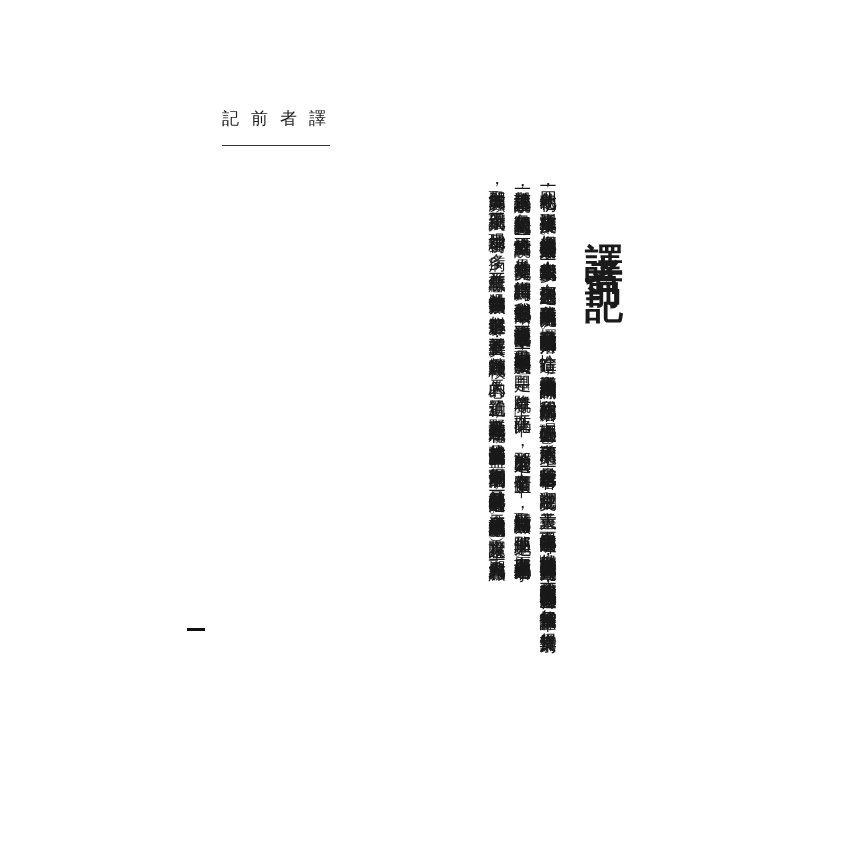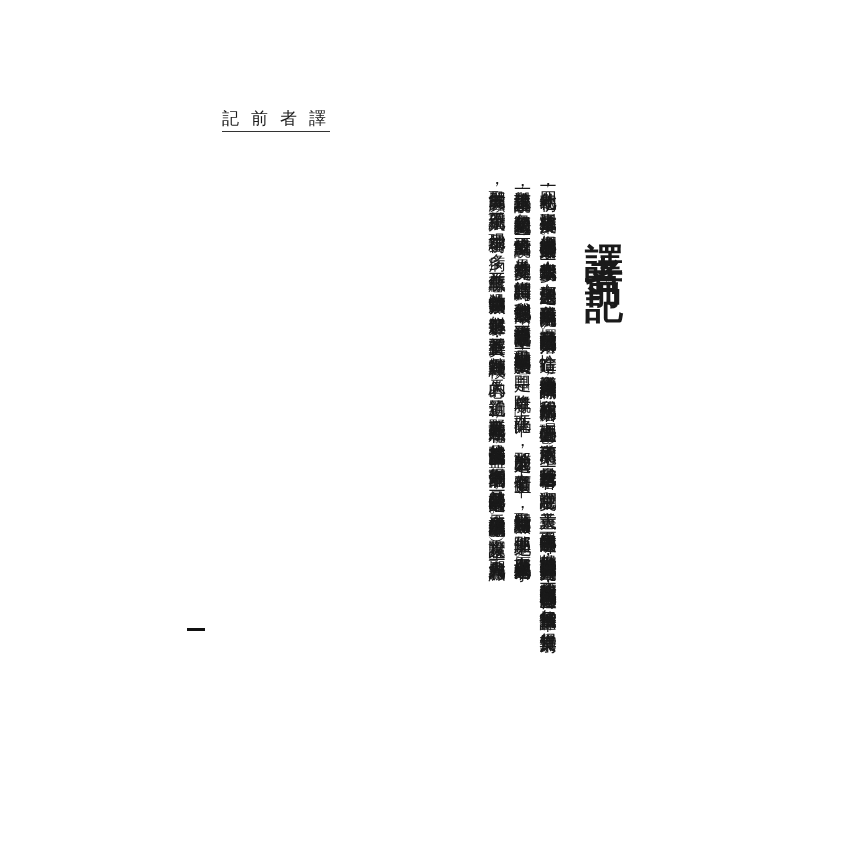--- a/index.html
+++ b/index.html
@@ -3,21 +3,21 @@
 <meta charset="utf-8">
 <style>
   html, body { margin: 0; padding: 0; }
   body {
     width: 850px; height: 850px; background: #ffffff; position: relative; overflow: hidden;
     font-family: "DejaVu Serif", "Liberation Serif", serif; color: #1a1a1a;
   }
   .running-head {
     position: absolute; left: 222px; top: 108px; width: 108px;
     font-size: 17px; letter-spacing: 12px; white-space: nowrap;
-    border-bottom: 1px solid #333; padding-bottom: 3px; line-height: 20px;
+    border-bottom: 1px solid #333; padding-bottom: 17px; line-height: 20px;
   }
   .title {
     position: absolute; left: 584px; top: 212px;
     writing-mode: vertical-rl; font-size: 38px; font-weight: bold;
     letter-spacing: 14px; line-height: 40px;
   }
   .body-text {
     position: absolute; right: 290px; top: 143px; height: 620px;
     writing-mode: vertical-rl; font-size: 17.2px; line-height: 25.5px;
     letter-spacing: 0.5px; text-align: justify;

